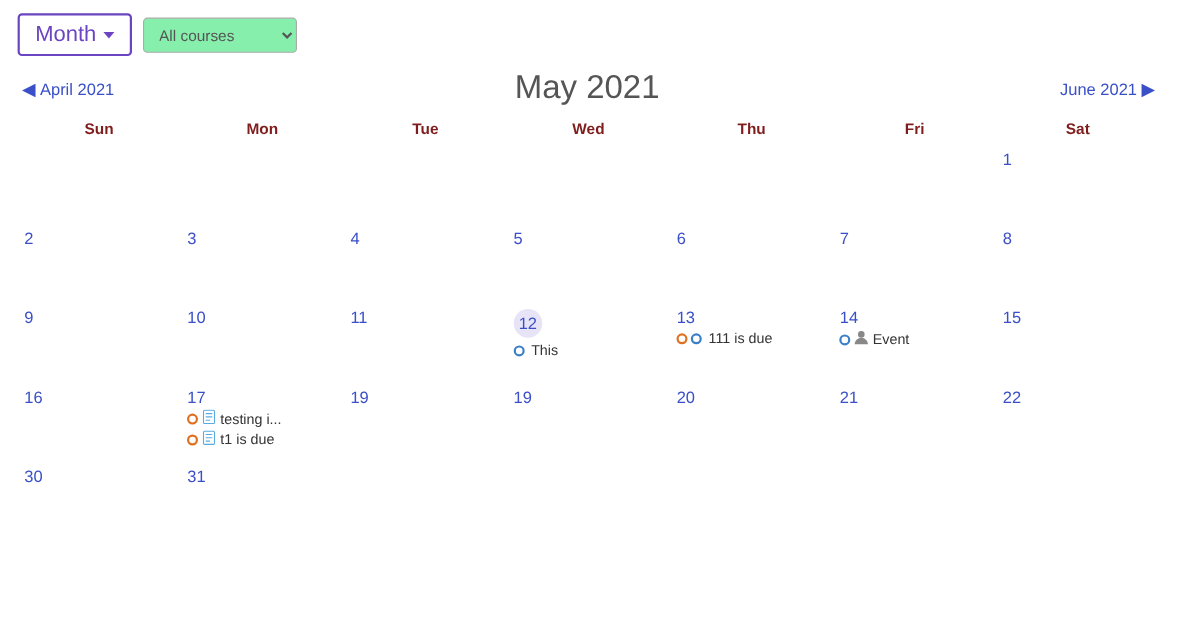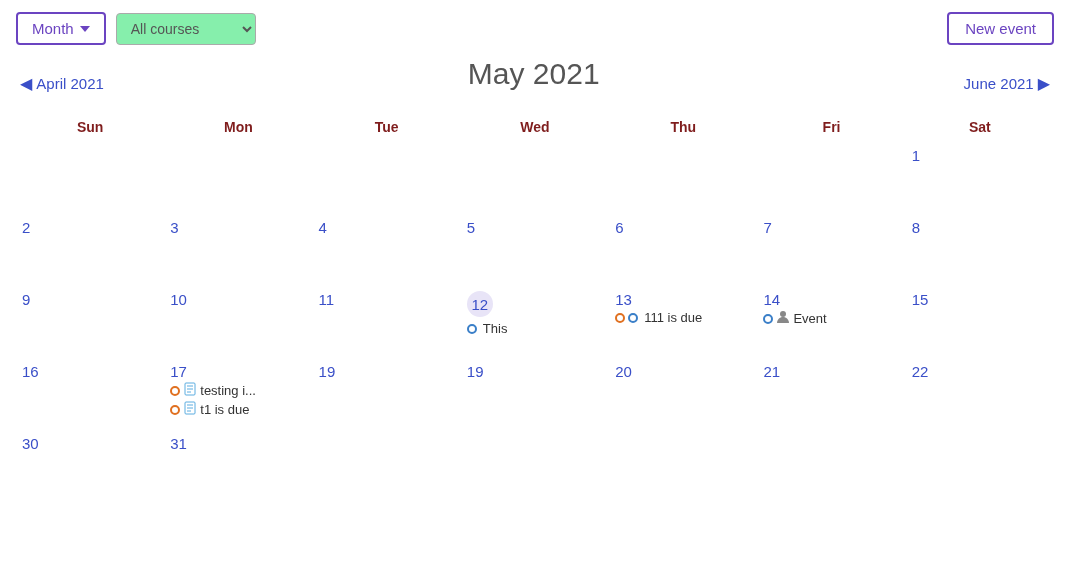--- a/index.html
+++ b/index.html
@@ -21,21 +21,21 @@
       display: flex;
       align-items: center;
       gap: 10px;
     }
     .btn-month {
       border: 2px solid #6b44c1;
       background: #fff;
       color: #6b44c1;
       padding: 6px 14px;
       border-radius: 4px;
-      font-size: 15px;
+      font-size: 20px;
       cursor: pointer;
       display: flex;
       align-items: center;
       gap: 6px;
     }
     .btn-month .arrow-down {
       border-left: 5px solid transparent;
       border-right: 5px solid transparent;
       border-top: 6px solid #6b44c1;
       display: inline-block;
@@ -78,21 +78,21 @@
     .nav-prev .chevron, .nav-next .chevron {
       font-size: 16px;
       color: #3a4fc8;
     }
     .month-title {
       text-align: center;
       font-size: 30px;
       font-weight: 300;
       color: #555;
       flex: 1;
-      margin-bottom: 18px;
+      margin-bottom: 2px;
     }
     .calendar-table {
       width: 100%;
       border-collapse: collapse;
       table-layout: fixed;
     }
     .calendar-table th {
       text-align: center;
       font-weight: bold;
       font-size: 14px;
@@ -158,21 +158,20 @@
 <div class="toolbar">
   <div class="toolbar-left">
     <button class="btn-month">
       <span>Month</span>
       <span class="arrow-down"></span>
     </button>
     <select class="select-courses">
       <option>All courses</option>
     </select>
   </div>
-  <button class="btn-new-event">New event</button>
 </div>
 
 <div class="nav-row">
   <a class="nav-prev">
     <span class="chevron">◀</span>
     <span>April 2021</span>
   </a>
   <span class="month-title">May 2021</span>
   <a class="nav-next">
     <span>June 2021</span>

